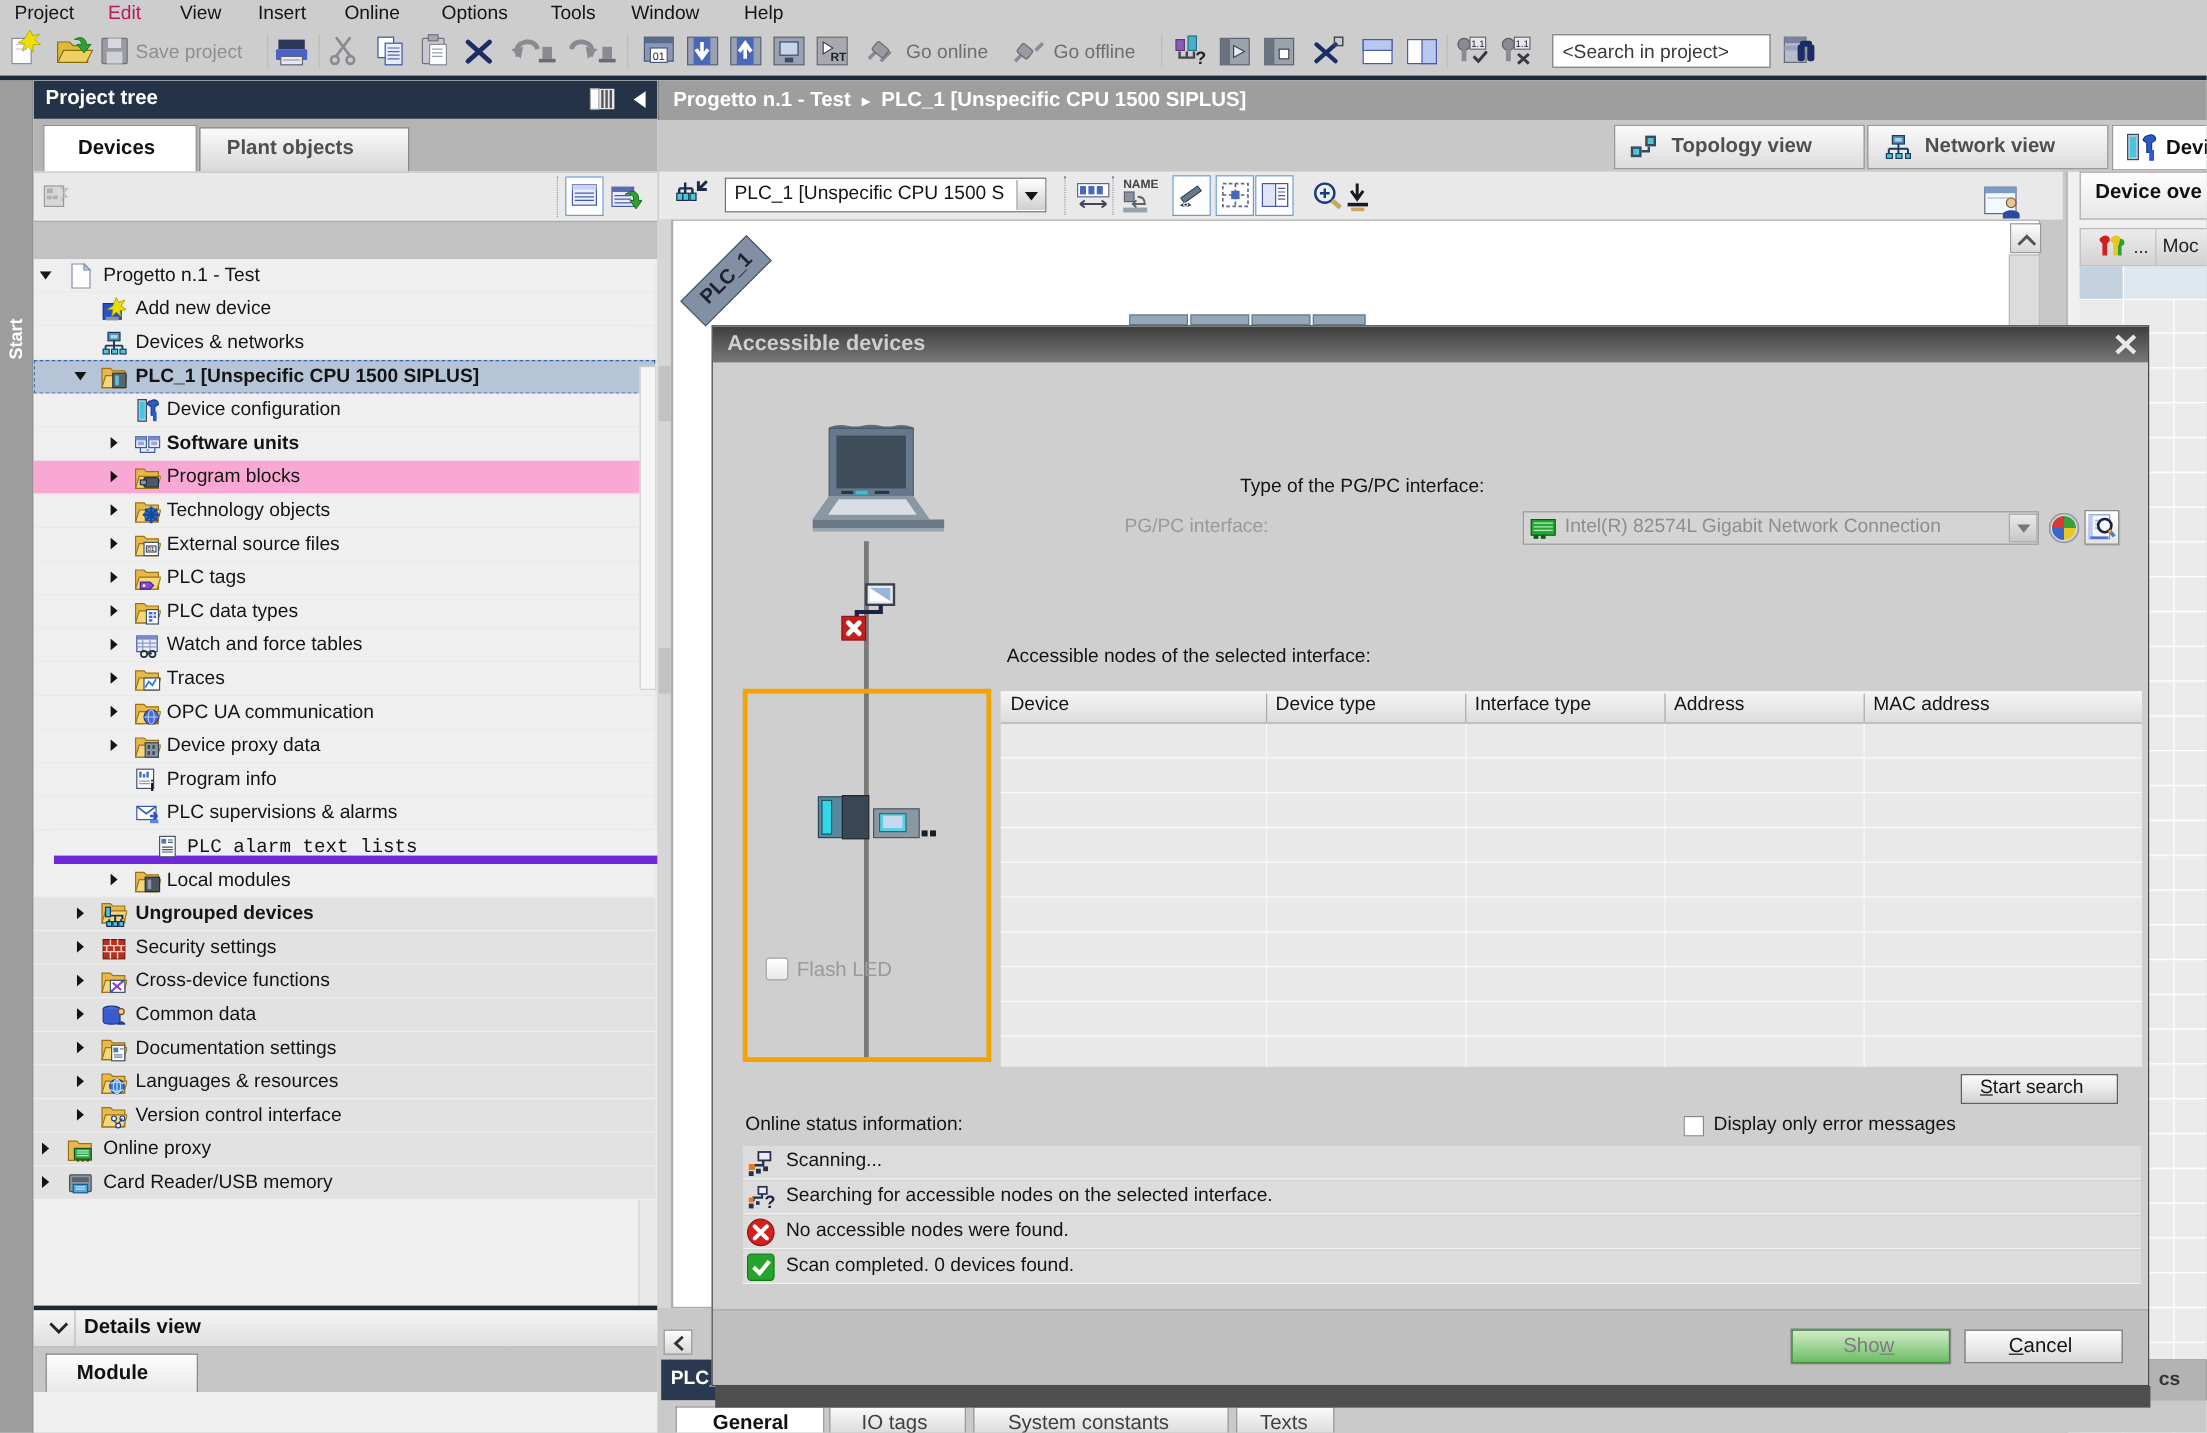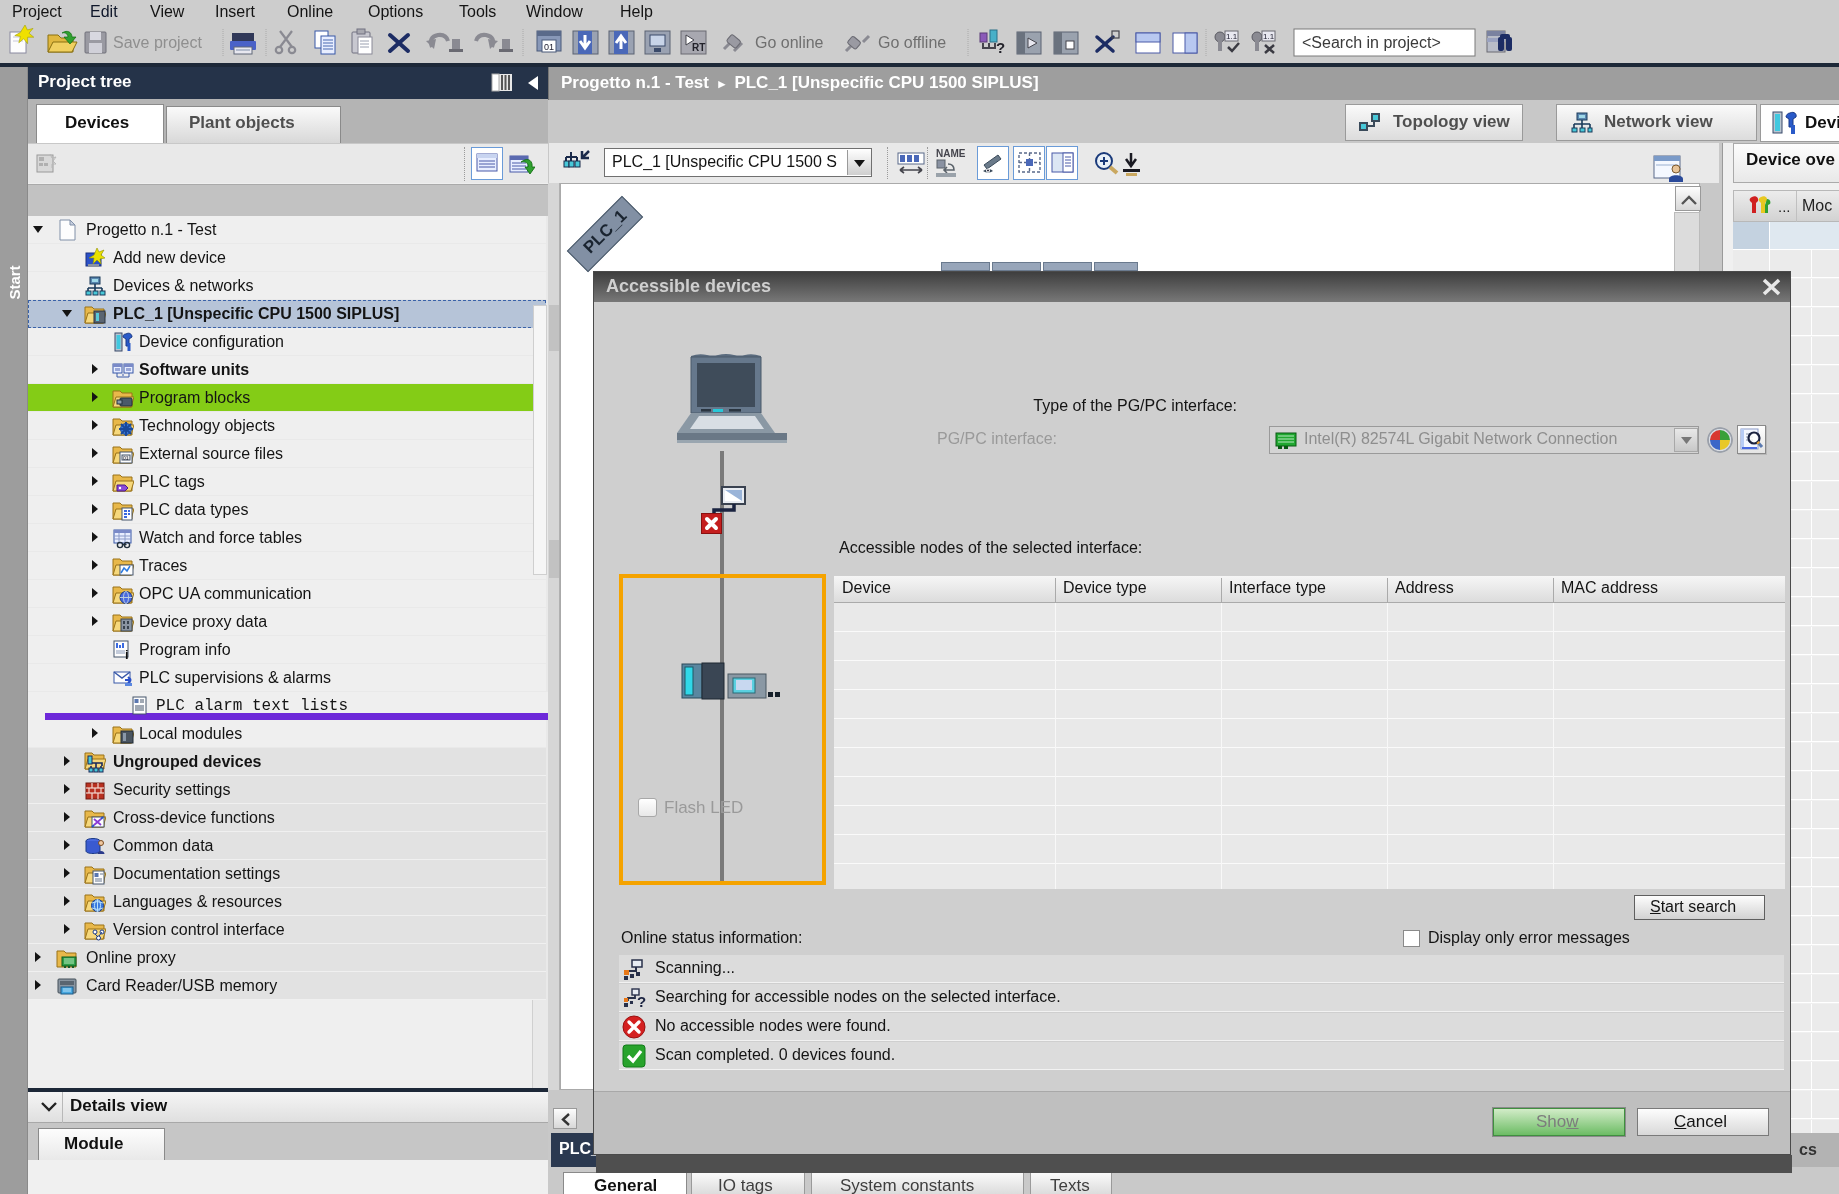--- a/index.html
+++ b/index.html
@@ -7,21 +7,21 @@
 .abs{position:absolute}
 body{position:relative}
 .bold{font-weight:bold}
 .txt{position:absolute;white-space:nowrap}
 </style>
 </head>
 <body>
 
 <div class="abs" style="left:0;top:0;width:1839px;height:23px;background:#cdcdcd">
 <div class="txt" style="left:12px;top:3px;font-size:16px;color:#141414">Project</div>
-<div class="txt" style="left:90px;top:3px;font-size:16px;color:#0f172a">Edit</div>
+<div class="txt" style="left:90px;top:3px;font-size:16px;color:#be185d">Edit</div>
 <div class="txt" style="left:150px;top:3px;font-size:16px;color:#141414">View</div>
 <div class="txt" style="left:215px;top:3px;font-size:16px;color:#141414">Insert</div>
 <div class="txt" style="left:287px;top:3px;font-size:16px;color:#141414">Online</div>
 <div class="txt" style="left:368px;top:3px;font-size:16px;color:#141414">Options</div>
 <div class="txt" style="left:459px;top:3px;font-size:16px;color:#141414">Tools</div>
 <div class="txt" style="left:526px;top:3px;font-size:16px;color:#141414">Window</div>
 <div class="txt" style="left:620px;top:3px;font-size:16px;color:#141414">Help</div>
 </div>
 
 <div id="toolbar" class="abs" style="left:0;top:23px;width:1839px;height:40px;background:#cdcdcd">
@@ -355,21 +355,21 @@
           <rect x="1" y="5" width="9" height="9" fill="#e8eeff" stroke="#3858a8"></rect>
           <rect x="1" y="5" width="9" height="3" fill="#7a8ac8"></rect>
           <rect x="12" y="5" width="9" height="9" fill="#e8eeff" stroke="#3858a8"></rect>
           <rect x="12" y="5" width="9" height="3" fill="#7a8ac8"></rect>
           <rect x="3" y="9" width="5" height="3" fill="#9aa8d8"></rect>
           <rect x="14" y="9" width="5" height="3" fill="#9aa8d8"></rect>
           <path d="M10 16 h2 M5 14 v4 h12 v-4" stroke="#3858a8" fill="none"></path>
         </svg>
         <div class="txt" style="left:111px;top:5px;font-size:16px;font-weight:bold;color:#141414">Software units</div>
       </div>
-<div class="abs" style="left:0;top:317px;width:518px;height:28px;background:#84cc16;border-bottom:1px solid #e9e9e9;">
+<div class="abs" style="left:0;top:317px;width:518px;height:28px;background:#f9a8d4;border-bottom:1px solid #e9e9e9;">
         <svg class="abs" width="8" height="12" style="left:64px;top:8px">
           <use href="#arrR"></use>
         </svg>
         <svg class="abs" width="22" height="22" style="left:84px;top:3px">
           <use href="#fold"></use>
           <rect x="8" y="11" width="12" height="8" rx="1" fill="#4a5a6a" stroke="#22303c"></rect>
           <rect x="5" y="13" width="5" height="4" fill="#8a9aaa" stroke="#22303c"></rect>
         </svg>
         <div class="txt" style="left:111px;top:5px;font-size:16px;font-weight:normal;color:#141414">Program blocks</div>
       </div>
@@ -694,21 +694,21 @@
     <div class="abs" style="left:0;top:37px;width:520px;height:34px;background:#f0f0f0"></div>
   </div>
 </div>
 
 <div id="workarea" class="abs" style="left:548px;top:67px;width:1291px;height:1127px;background:#c8c8c8;overflow:hidden">
 
   <div class="abs" style="left:0;top:0;width:1291px;height:33px;background:#9e9e9e;border-left:1px solid #777">
     <div class="txt bold" style="left:12px;top:6px;font-size:17px;color:#fff">Progetto n.1 - Test&nbsp;&nbsp;<span style="font-size:13px">▸</span>&nbsp;&nbsp;PLC_1 [Unspecific CPU 1500 SIPLUS]</div>
   </div>
 
-  <div class="abs" style="left:797px;top:37px;width:178px;height:37px;background:linear-gradient(#fafafa,#dcdcdc);border:1px solid #9a9a9a">
+  <div class="abs" style="left:797px;top:37px;width:209px;height:37px;background:linear-gradient(#fafafa,#dcdcdc);border:1px solid #9a9a9a">
     <svg class="abs" style="left:12px;top:6px" width="26" height="24">
         <g fill="#3a4a5a">
           <rect x="1" y="11" width="9" height="9"></rect>
           <rect x="13" y="2" width="9" height="9"></rect>
         </g>
         <g fill="#48c8d8">
           <rect x="3" y="13" width="5" height="5"></rect>
           <rect x="15" y="4" width="5" height="5"></rect>
         </g>
         <path d="M10 15 h6 v-4" stroke="#3a4a5a" stroke-width="2" fill="none"></path>

